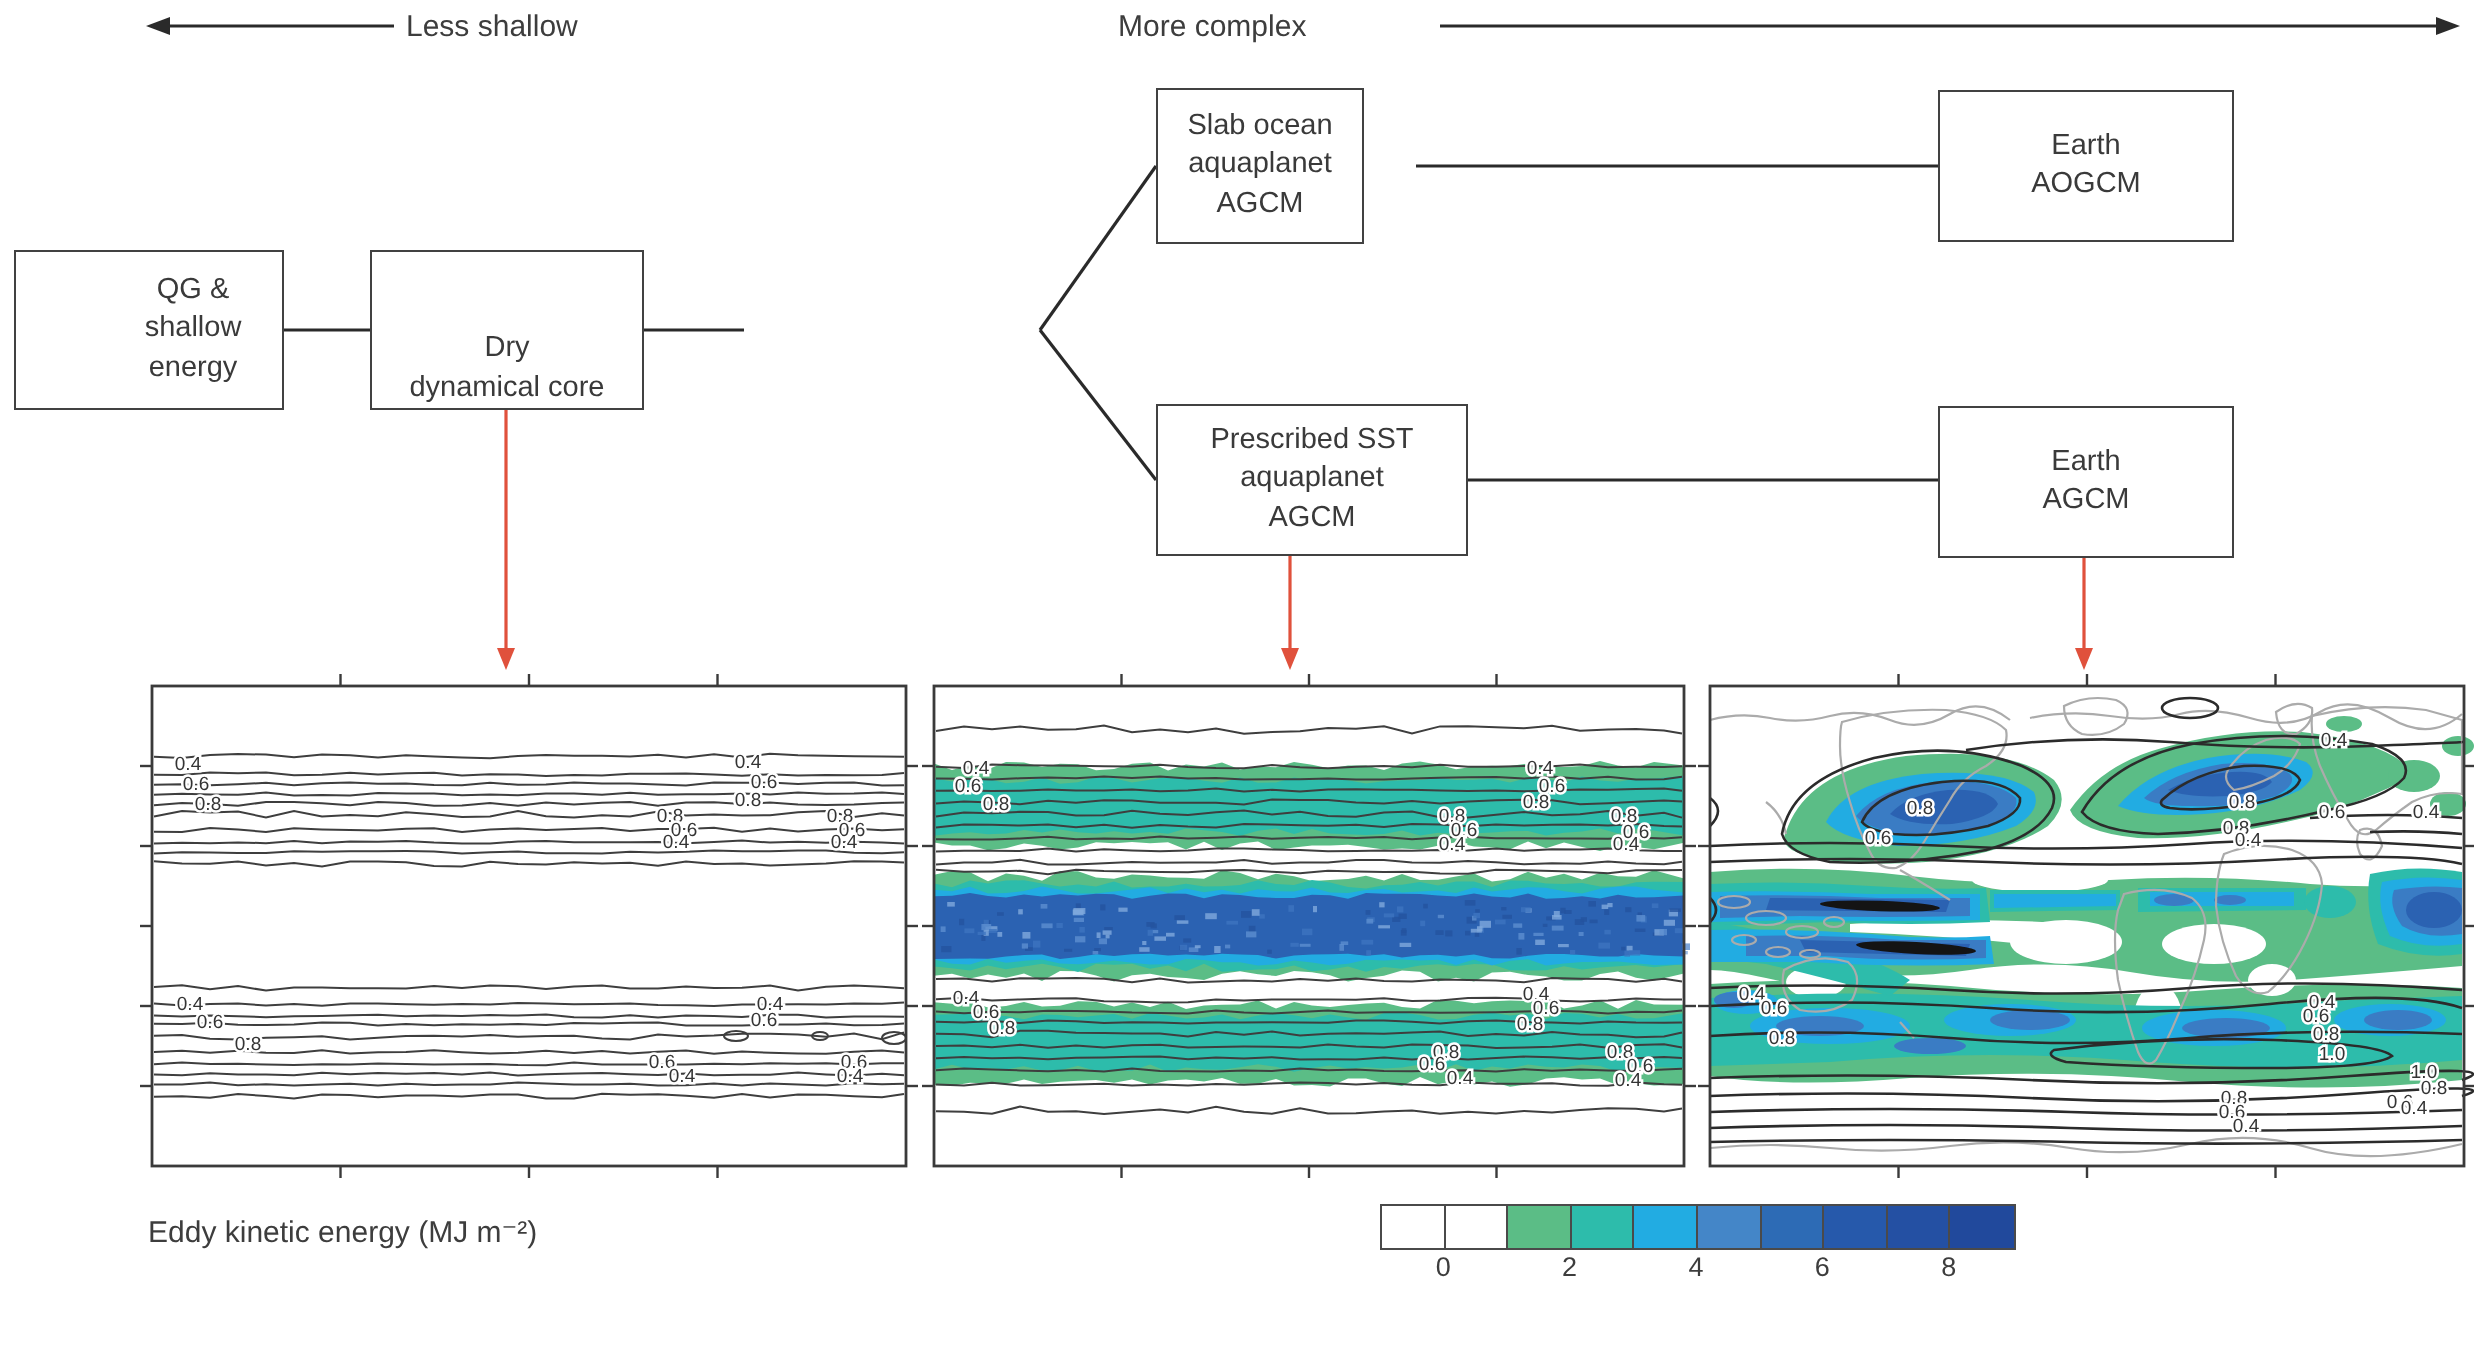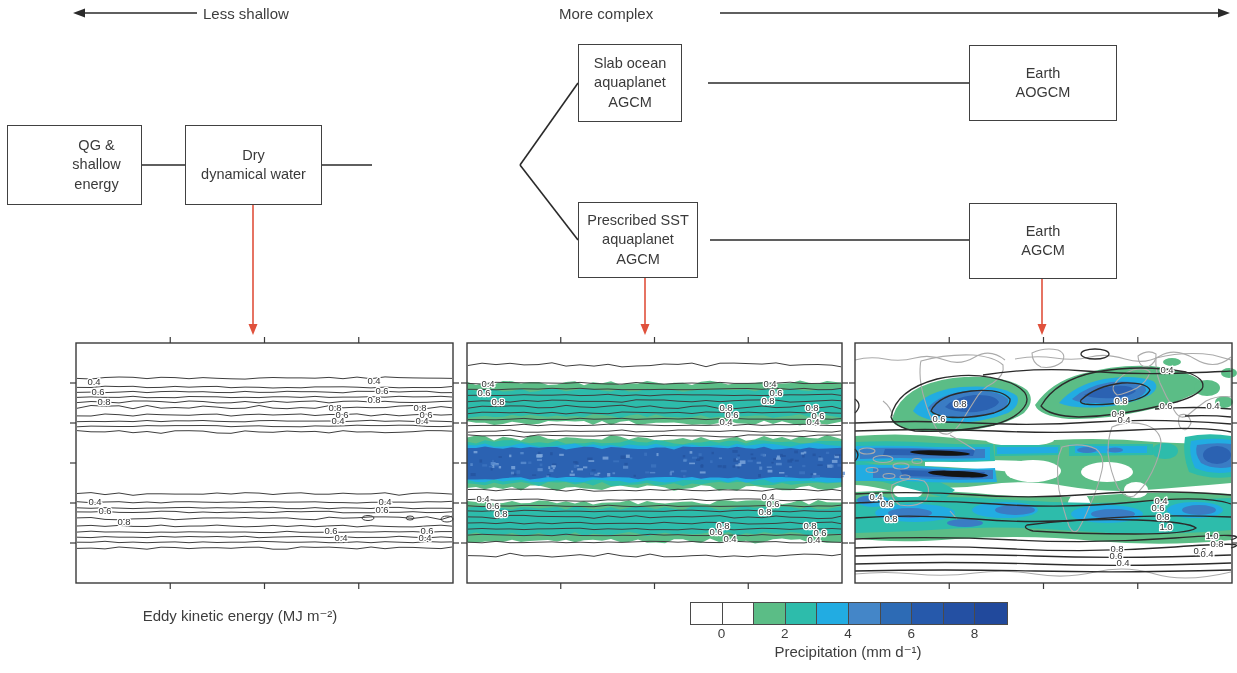--- a/index.html
+++ b/index.html
@@ -3,21 +3,21 @@
 <meta charset="utf-8">
 <style>
   html,body{margin:0;padding:0;background:#fff;}
   #figure{position:relative;width:1237px;height:673px;background:#ffffff;
           font-family:"Liberation Sans","DejaVu Sans",sans-serif;color:#3a3a3a;overflow:hidden;}
   .hdr{position:absolute;font-size:15px;color:#3d3d3d;white-space:nowrap;}
   .fbox{position:absolute;box-sizing:border-box;border:1.6px solid #414141;background:#fff;
         display:flex;flex-direction:column;align-items:center;justify-content:center;
         font-size:14.5px;line-height:1.33;text-align:center;color:#3a3a3a;}
   svg{position:absolute;overflow:visible;}
-  .axlabel{position:absolute;font-size:15px;color:#3d3d3d;text-align:center;white-space:nowrap;}
+  .axlabel{position:absolute;font-size:15px;color:#3d3d3d;text-align:left;white-space:nowrap;}
   #colorbar{position:absolute;left:690px;top:602px;width:316px;height:21px;display:flex;
             box-sizing:content-box;border:1.2px solid #4a4a4a;}
   #colorbar .cell{height:100%;box-sizing:border-box;border-right:1px solid #4a4a4a;}
   #colorbar .cell:last-child{border-right:none;}
   .cbtick{position:absolute;top:626px;transform:translateX(-50%);font-size:13.5px;color:#3d3d3d;}
   .clabel{font-size:9.5px;fill:#333;paint-order:stroke;stroke:#ffffff;stroke-width:2.5px;
           font-family:"Liberation Sans","DejaVu Sans",sans-serif;}
 </style>
 </head>
 <body>
@@ -43,30 +43,30 @@
       <polygon points="1042,335 1037.5,324 1046.5,324" fill="#e0513c"></polygon>
     </svg>
 
   <div class="hdr" style="left:203px;top:5px;">Less shallow</div>
   <div class="hdr" style="left:559px;top:5px;">More complex</div>
 
   <div class="fbox" style="left:7px;top:125px;width:135px;height:80px;padding-left:44px;">
     <span>QG &amp;</span>
     <span>shallow energy</span>
   </div>
-  <div class="fbox" style="left:185px;top:125px;width:137px;height:80px;">
+  <div class="fbox" style="left:185px;top:125px;width:137px;height:80px;justify-content:flex-end;">
     <span>Dry</span>
-    <span>dynamical water</span>
+    <span>dynamical core</span>
   </div>
   <div class="fbox" style="left:578px;top:44px;width:104px;height:78px;">
     <span>Slab ocean</span>
     <span>aquaplanet</span>
     <span>AGCM</span>
   </div>
-  <div class="fbox" style="left:578px;top:202px;width:120px;height:76px;">
+  <div class="fbox" style="left:578px;top:202px;width:156px;height:76px;">
     <span>Prescribed SST</span>
     <span>aquaplanet</span>
     <span>AGCM</span>
   </div>
   <div class="fbox" style="left:969px;top:45px;width:148px;height:76px;">
     <span>Earth</span>
     <span>AOGCM</span>
   </div>
   <div class="fbox" style="left:969px;top:203px;width:148px;height:76px;">
     <span>Earth</span>
@@ -512,14 +512,13 @@
       <div class="cell" style="width: 31.6px; background: rgb(36, 80, 163);"></div>
       <div class="cell" style="width: 31.6px; background: rgb(33, 73, 156);"></div>
     </div>
   <div id="cbticks">
       <span class="cbtick" style="left: 721.6px;">0</span>
       <span class="cbtick" style="left: 784.8px;">2</span>
       <span class="cbtick" style="left: 848px;">4</span>
       <span class="cbtick" style="left: 911.2px;">6</span>
       <span class="cbtick" style="left: 974.4px;">8</span>
     </div>
-  <div class="axlabel" style="left:698px;top:643px;width:300px;">Precipitation (mm d⁻¹)</div>
 </div>
 
 </body></html>

